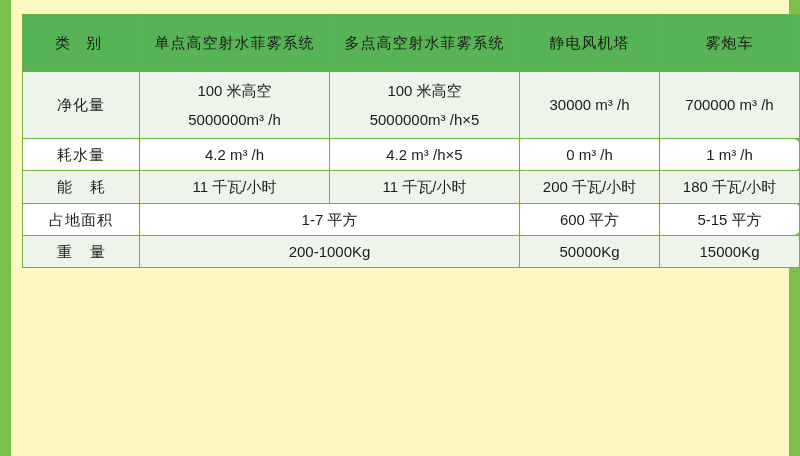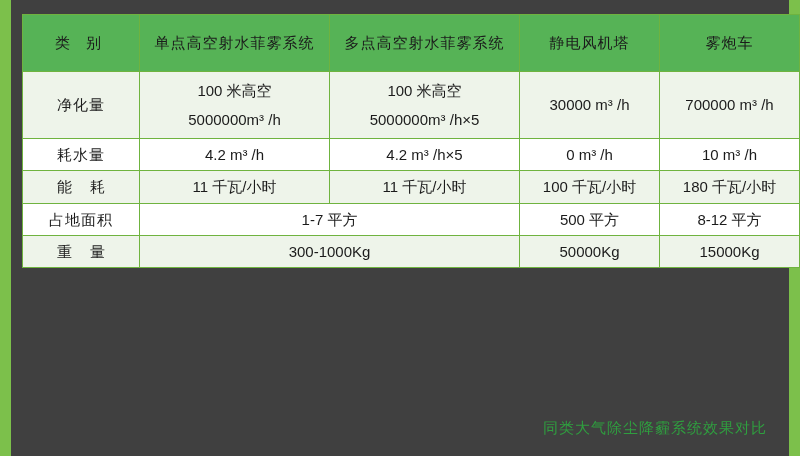--- a/index.html
+++ b/index.html
@@ -13,21 +13,21 @@
     font-family: "Liberation Sans", sans-serif;
     overflow: hidden;
   }
   .page {
     position: relative;
     width: 800px;
     height: 456px;
     box-sizing: border-box;
     border-left: 11px solid #7cc04b;
     border-right: 11px solid #7cc04b;
-    background: #404040;
+    background: #fef9c3;
   }
   .table-wrap {
     position: absolute;
     left: 11px;
     top: 14px;
     width: 778px;
   }
   table.cmp {
     border-collapse: collapse;
     width: 778px;
@@ -52,20 +52,21 @@
     letter-spacing: 1px;
   }
   thead th.col-cat {
     letter-spacing: 6px;
   }
   tbody tr.even td {
     background: #eef4ea;
   }
   tbody tr.odd td {
     background: #ffffff;
+    border-radius: 7px;
   }
   td.label {
     font-size: 16px;
     letter-spacing: 1px;
     width: 118px;
   }
   td.label.sp3 {
     letter-spacing: 7px;
     text-indent: 7px;
   }
@@ -133,46 +134,45 @@
           <td>
             <span class="cell-line">700000 m³ /h</span>
           </td>
         </tr>
 
         <tr class="odd">
           <td class="label">耗水量</td>
           <td>4.2 m³ /h</td>
           <td>4.2 m³ /h×5</td>
           <td>0 m³ /h</td>
-          <td>10 m³ /h</td>
+          <td>1 m³ /h</td>
         </tr>
 
         <tr class="even">
           <td class="label sp3">能   耗</td>
           <td>11 千瓦/小时</td>
           <td>11 千瓦/小时</td>
-          <td>100 千瓦/小时</td>
+          <td>200 千瓦/小时</td>
           <td>180 千瓦/小时</td>
         </tr>
 
 
 
         <tr class="odd">
           <td class="label">占地面积</td>
           <td colspan="2">1-7 平方</td>
-          <td>500 平方</td>
-          <td>8-12 平方</td>
+          <td>600 平方</td>
+          <td>5-15 平方</td>
         </tr>
 
         <tr class="even">
           <td class="label sp3">重   量</td>
-          <td colspan="2">300-1000Kg</td>
+          <td colspan="2">200-1000Kg</td>
           <td>50000Kg</td>
           <td>15000Kg</td>
         </tr>
 
       </tbody>
     </table>
   </div>
 
-  <div class="footer-note">同类大气除尘降霾系统效果对比</div>
 
 </div>
 
 </body></html>

